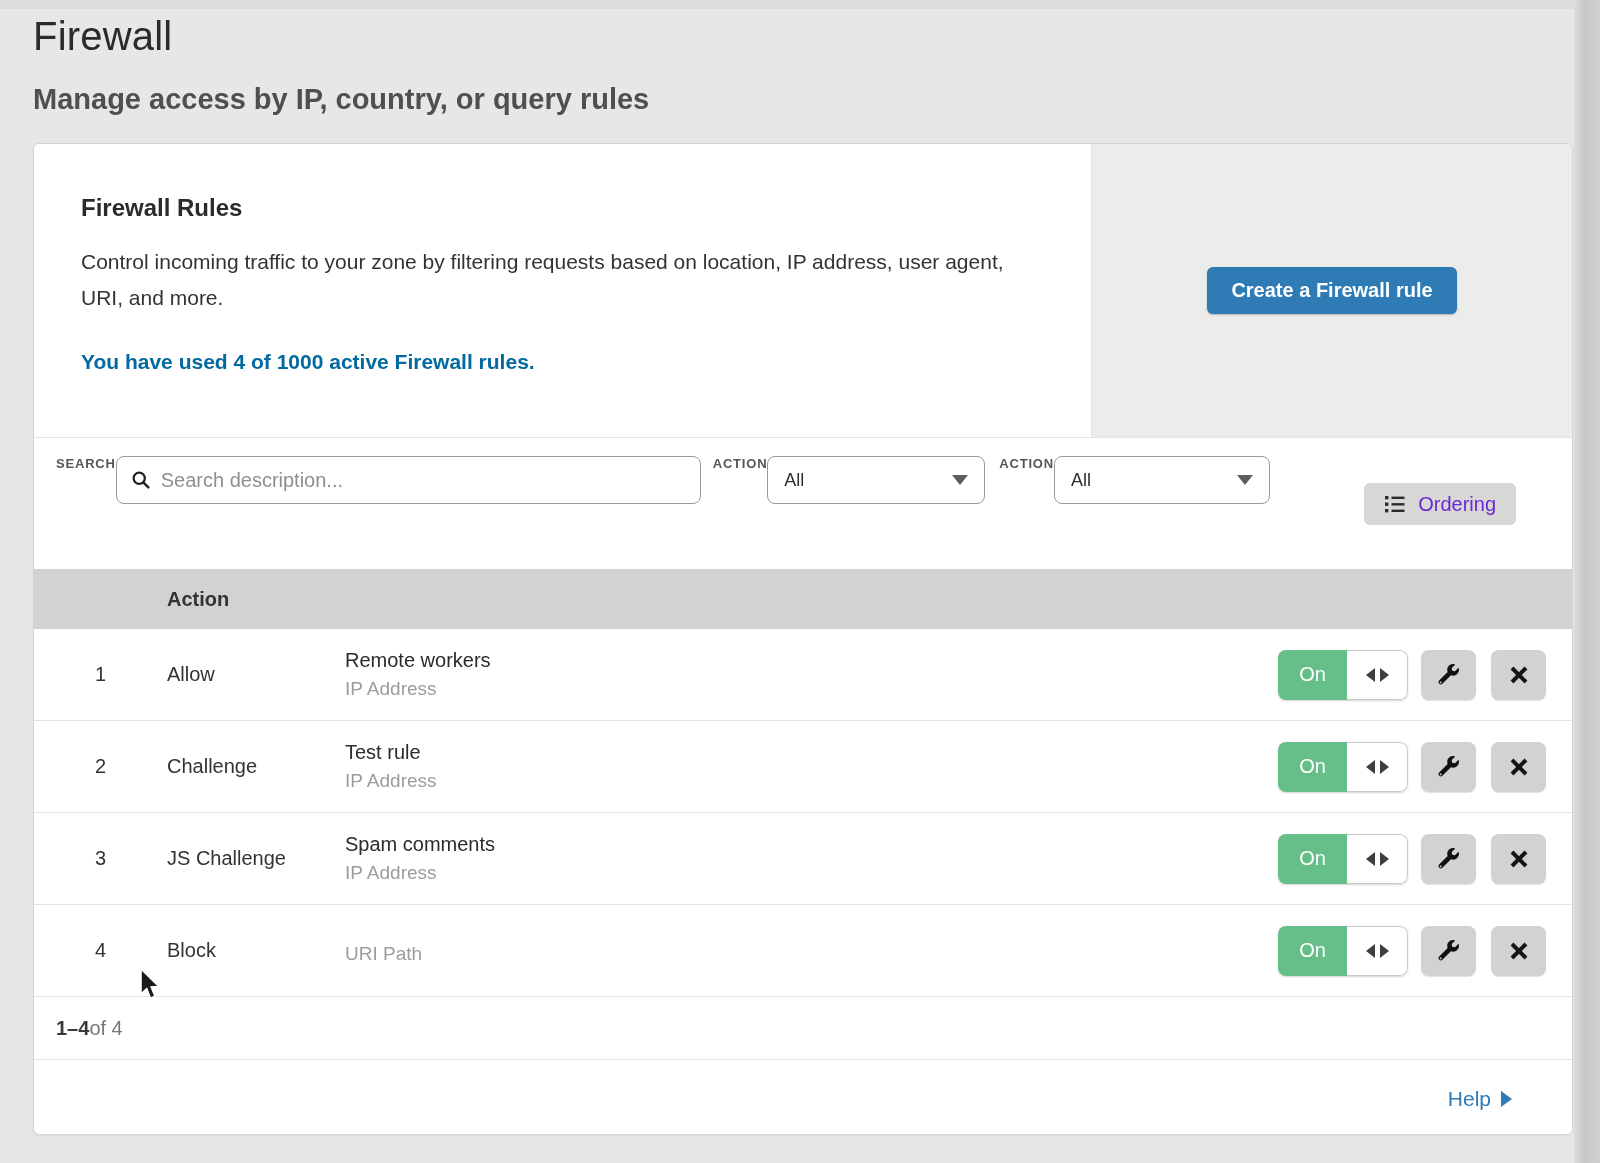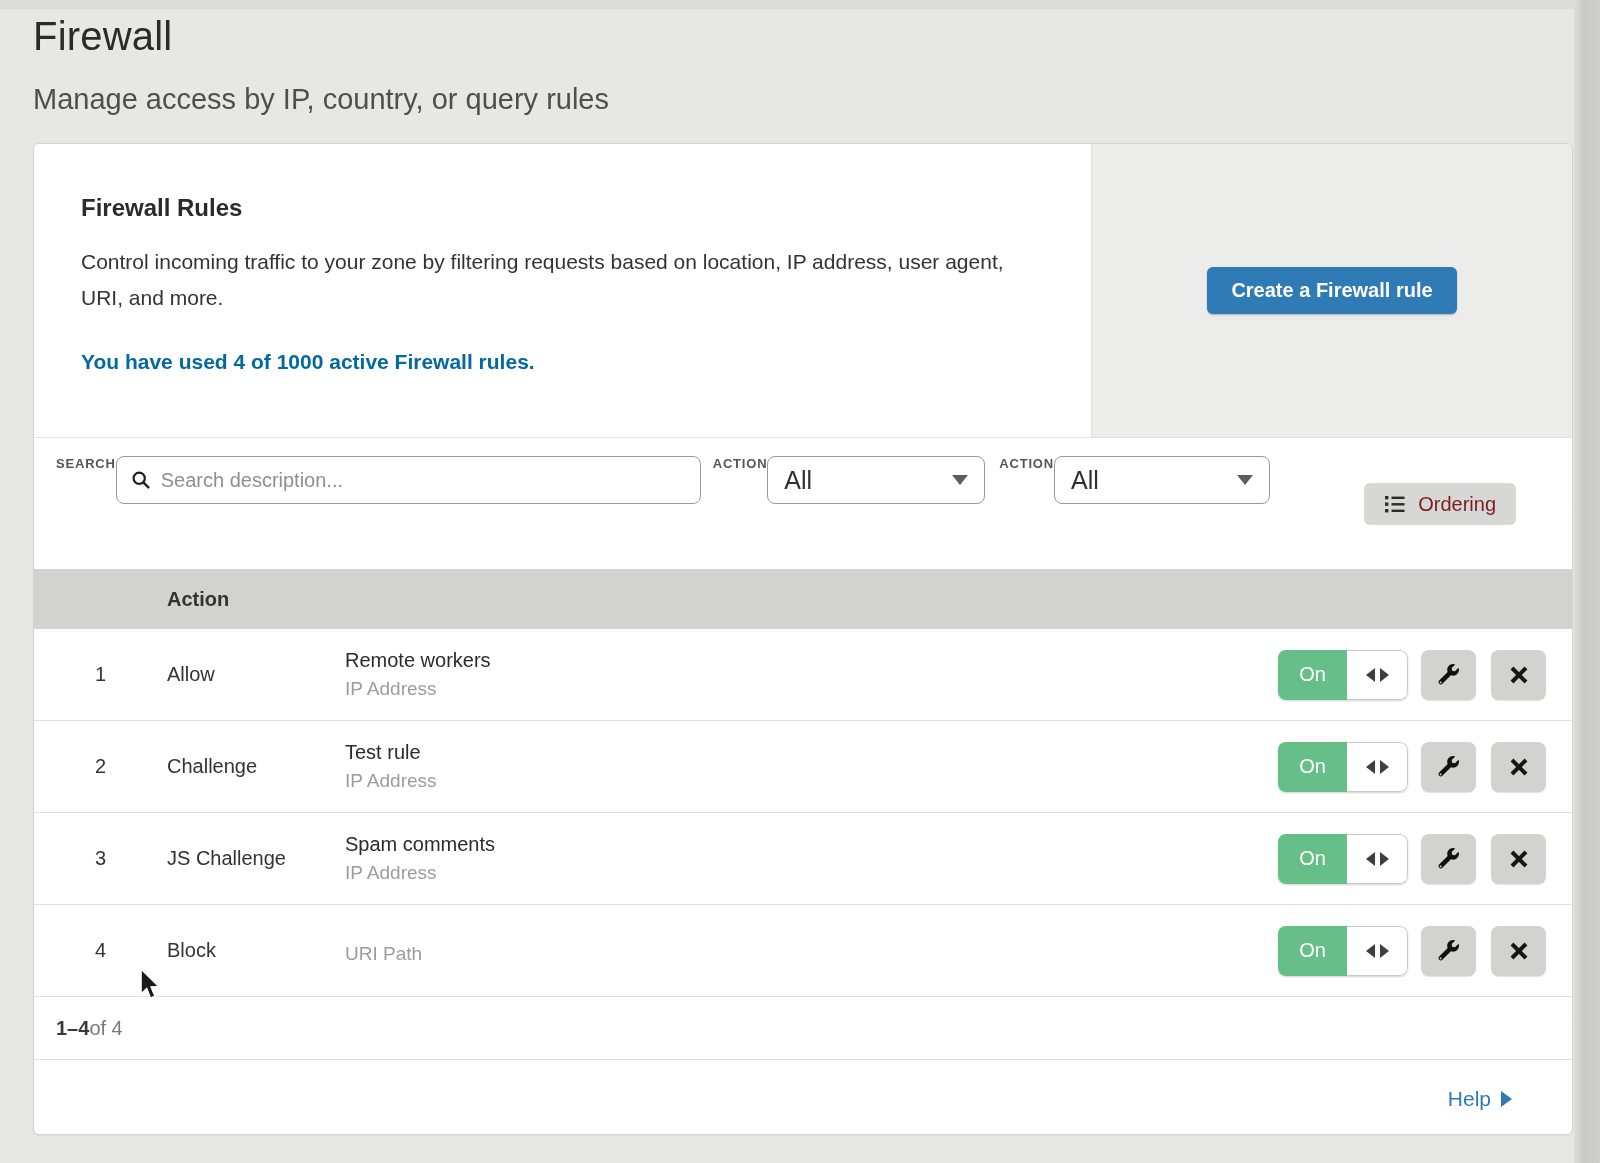--- a/index.html
+++ b/index.html
@@ -11,21 +11,21 @@
     overflow:hidden;
     color:#2e2e2e;
   }
   .top-edge { position:absolute; top:0; left:0; width:100%; height:9px; background:#dcdcda; }
   .right-edge { position:absolute; top:0; right:0; width:26px; height:100%;
     background:linear-gradient(90deg,#dddddb 0%,#c9c9c7 40%,#cfcfcd 100%); }
 
   
   .page-header { padding:14px 0 0 33px; }
   .page-title { font-size:40px; font-weight:500; color:#2b2b2b; letter-spacing:0.2px; }
-  .page-subtitle { margin-top:24px; font-size:29px; font-weight:400; color:#4f4f4f; }
+  .page-subtitle { margin-top:24px; font-size:29px; font-weight:700; color:#4f4f4f; }
 
   
   .card {
     position:absolute; left:33px; top:143px; width:1540px; height:992px;
     background:#ffffff; border:1px solid #d4d4d2; border-radius:6px;
     overflow:hidden;
     box-shadow:0 1px 2px rgba(0,0,0,0.05);
   }
 
   
@@ -53,30 +53,30 @@
     display:flex; align-items:center; padding:0 14px; background:#fff;
   }
   .search-box input {
     border:none; outline:none; flex:1; font-size:20px; color:#333;
     font-family:inherit; margin-left:10px; background:transparent;
   }
   .search-box input::placeholder { color:#8f8f8f; }
   .select-box {
     height:48px; border:1px solid #9a9a9a; border-radius:8px; background:#fff;
     display:flex; align-items:center; justify-content:space-between;
-    padding:0 16px; font-size:25px; color:#2e2e2e; cursor:pointer;
+    padding:0 16px; font-size:18px; color:#2e2e2e; cursor:pointer;
   }
   .status-group { margin-left:12px; }
   .status-group .select-box { width:218px; }
   .action-group { margin-left:14px; }
   .action-group .select-box { width:216px; }
   .ordering-wrap { margin-left:auto; padding-top:27px; }
   .btn-ordering {
     background:#d7d7d5; border:none; border-radius:6px; height:42px;
-    padding:0 20px; font-size:20px; color:#7f1d1d; font-family:inherit;
+    padding:0 20px; font-size:20px; color:#6d28d9; font-family:inherit;
     display:flex; align-items:center; gap:12px; cursor:pointer;
   }
 
   
   .thead { height:60px; background:#d2d2d0; display:flex; align-items:center; font-size:20px; font-weight:700; color:#333; }
   .col-num { width:133px; text-align:center; }
   .col-action { width:178px; }
   .col-desc { flex:1; }
   .col-controls { display:flex; align-items:center; padding-right:26px; }
   .trow { height:92px; display:flex; align-items:center; background:#fff; border-bottom:1px solid #e2e2e2; }

